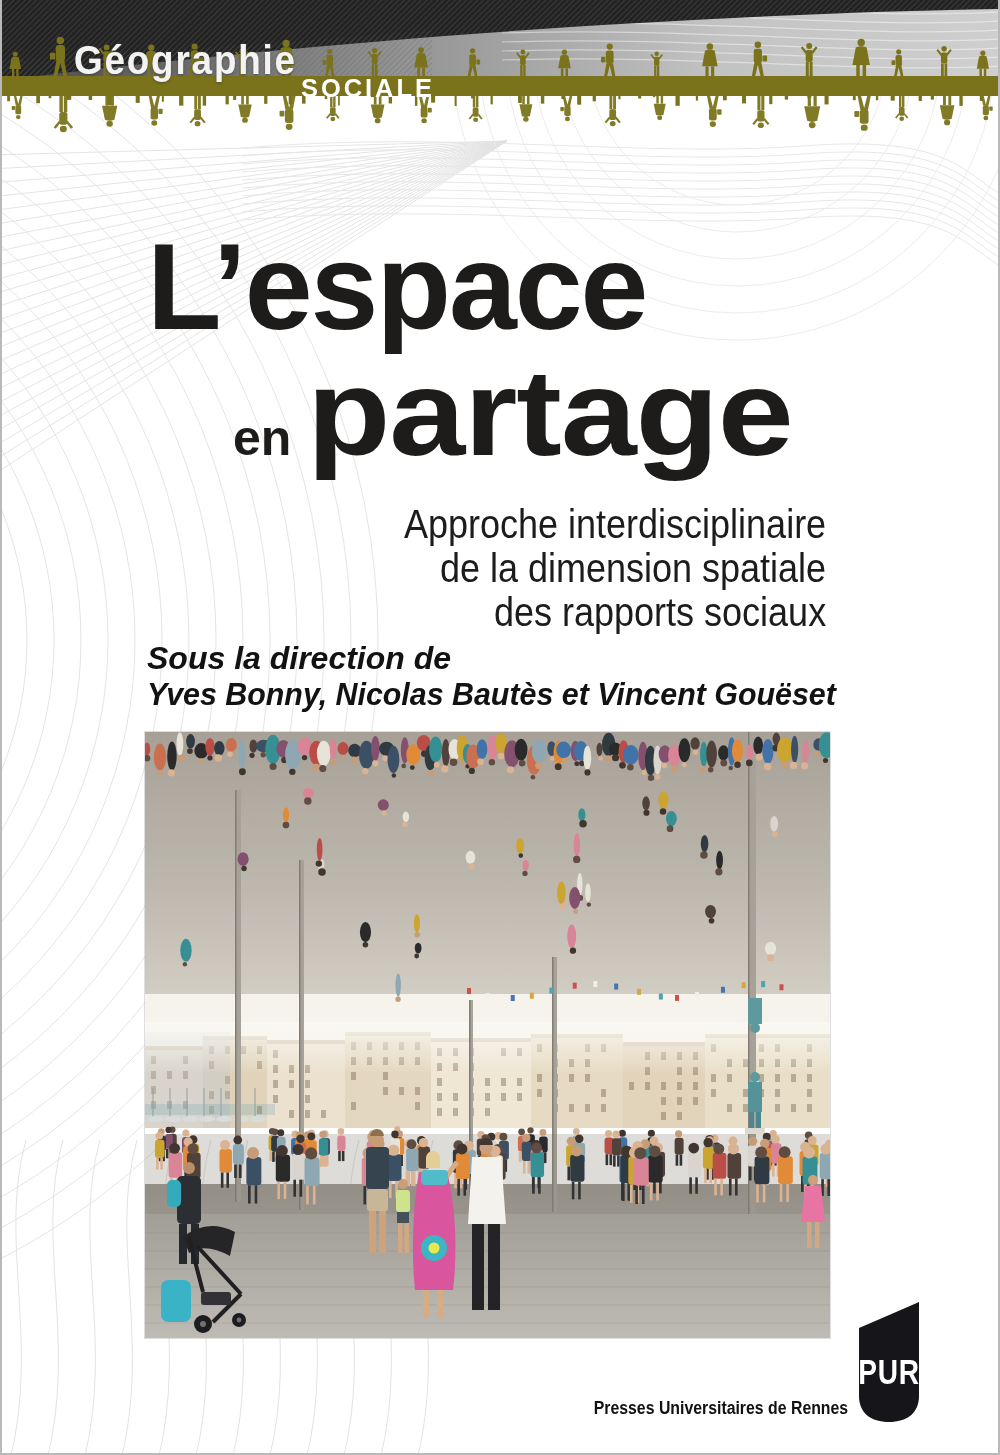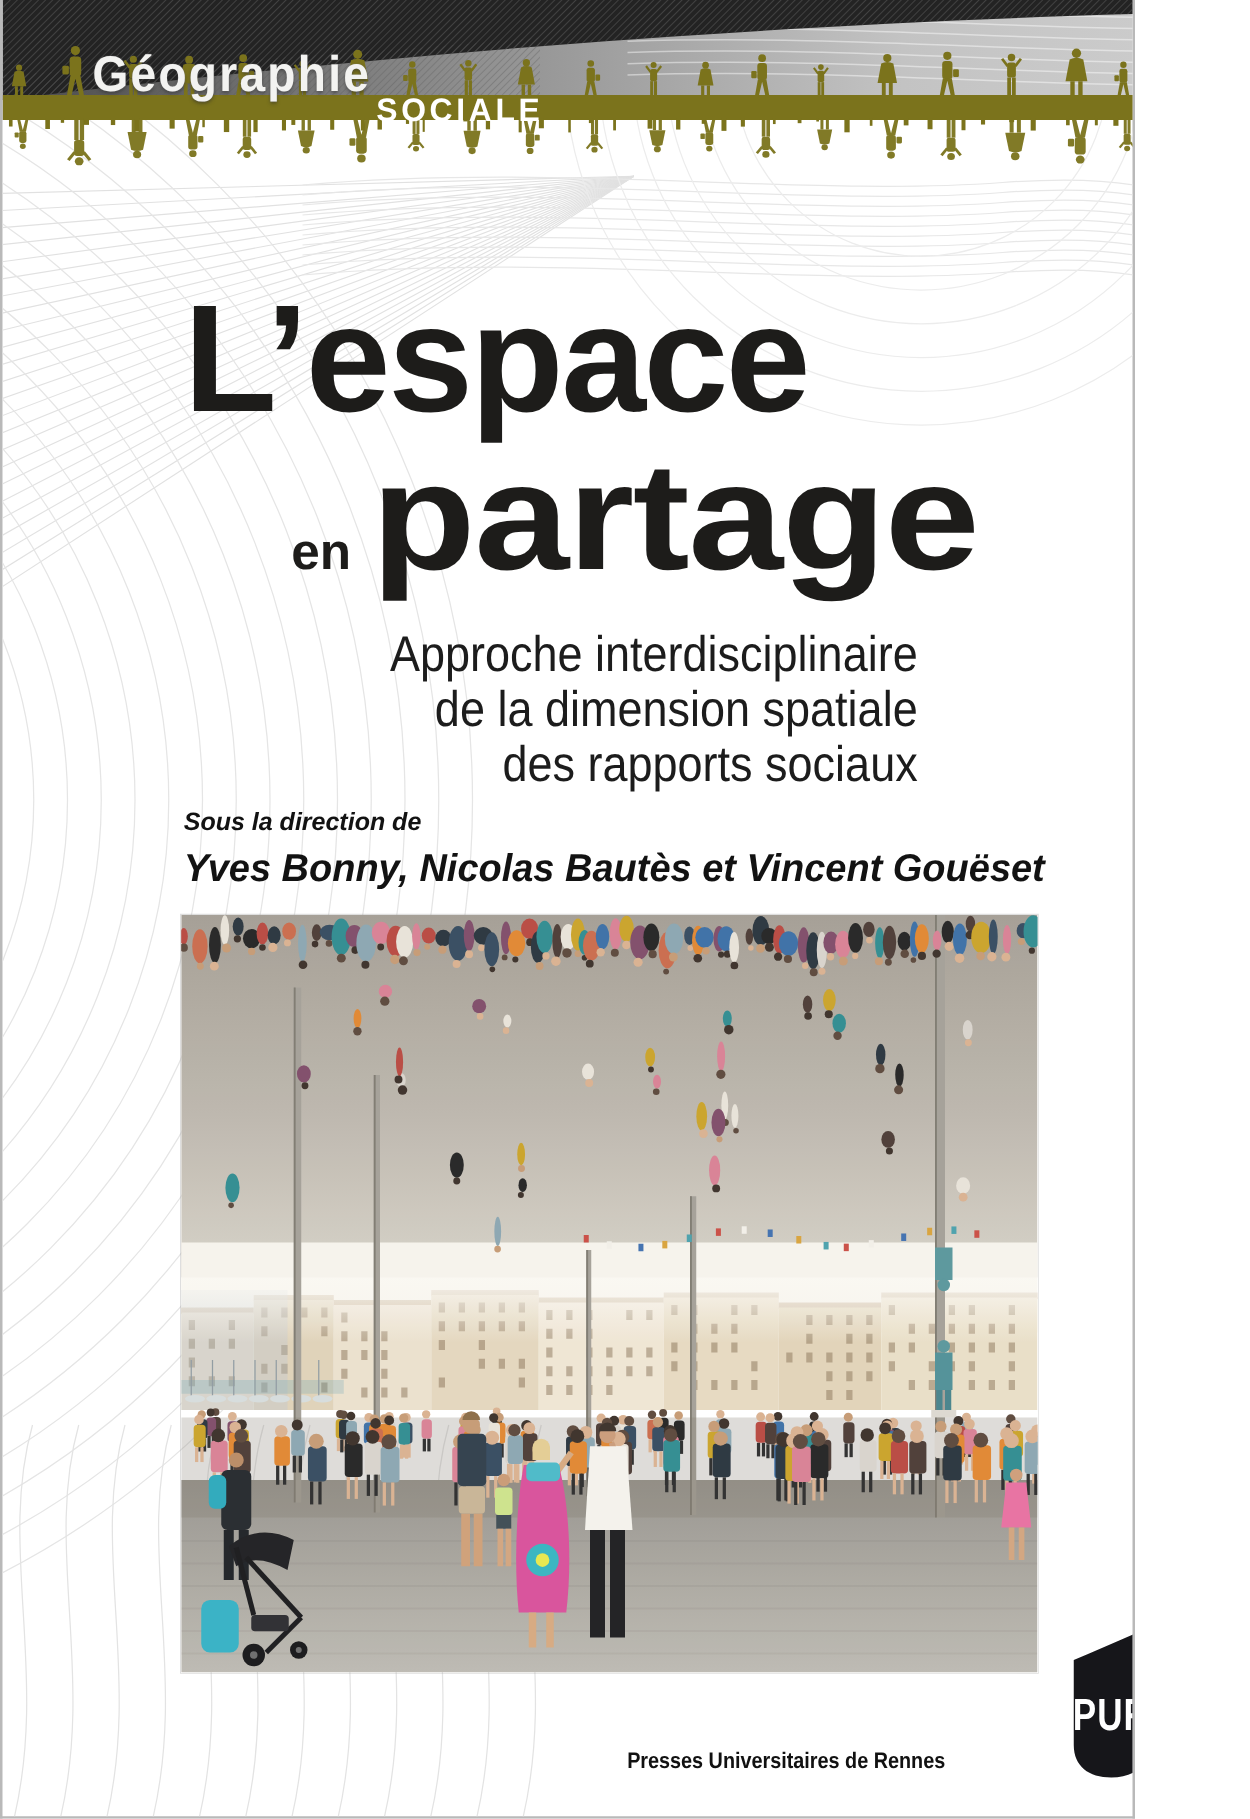--- a/index.html
+++ b/index.html
@@ -1,49 +1,49 @@
 <!DOCTYPE html>
 <html><head>
 <meta charset="utf-8">
 <style>
   html,body{margin:0;padding:0;background:#ffffff;}
   .cover{
-    position:relative;width:908px;height:1455px;background:#fff;overflow:hidden;
+    position:relative;width:1000px;height:1455px;background:#fff;overflow:hidden;
     font-family:"Liberation Sans",sans-serif;box-sizing:border-box;
     border:2px solid #b9b9b9;border-top:none;
   }
   .deco{position:absolute;inset:0;pointer-events:none;}
   .banner{position:absolute;top:0;left:0;width:1000px;height:150px;}
   .banner svg{display:block}
   .geo{
     position:absolute;top:38px;left:72px;font-size:40px;font-weight:700;
     color:#f3f3f1;letter-spacing:2px;transform:scaleX(.92);transform-origin:left;
     text-shadow:0 1px 3px rgba(40,40,40,.5), 0 0 1px #8a8a8a;white-space:nowrap;
   }
   .soc{
     position:absolute;top:73px;left:299px;font-size:26px;font-weight:700;color:#fff;
     letter-spacing:3px;transform:scaleX(.98);transform-origin:left;white-space:nowrap;
   }
   .title1{
     position:absolute;top:226px;left:145px;font-size:122px;font-weight:700;
     color:#1d1c1a;letter-spacing:-2px;line-height:1;white-space:nowrap;text-align:center;
   }
   .title2{position:absolute;top:352px;left:231px;line-height:1;white-space:nowrap;color:#1d1c1a;}
-  .title2 .en{font-size:41px;font-weight:700;}
+  .title2 .en{font-size:50px;font-weight:700;}
   .title2 .big{
     font-size:122px;font-weight:700;display:inline-block;margin-left:16px;
     letter-spacing:-1px;transform:scaleX(1.12);transform-origin:left bottom;
   }
   .subtitle{
     position:absolute;top:502px;right:172px;text-align:right;font-size:40px;
     line-height:44px;color:#1c1c1c;font-weight:400;transform:scaleX(.9);
     transform-origin:right top;white-space:nowrap;
   }
   .authors{position:absolute;left:145px;top:642px;font-style:italic;font-weight:700;color:#121212;}
-  .authors .a1{font-size:20px;line-height:32px;}
+  .authors .a1{font-size:32px;line-height:32px;}
   .authors .a2{font-size:31px;line-height:35px;margin-top:3px;transform:scaleX(.98);transform-origin:left;white-space:nowrap;}
   .photo{
     position:absolute;left:143px;top:732px;width:685px;height:606px;margin:0;
     box-shadow:0 0 0 1px rgba(160,160,160,.35);
   }
   .photo svg{display:block}
   .publisher-name{
     position:absolute;top:1398px;right:150px;font-size:18px;font-weight:700;color:#111;
     transform:scaleX(.88);transform-origin:right;white-space:nowrap;
   }

